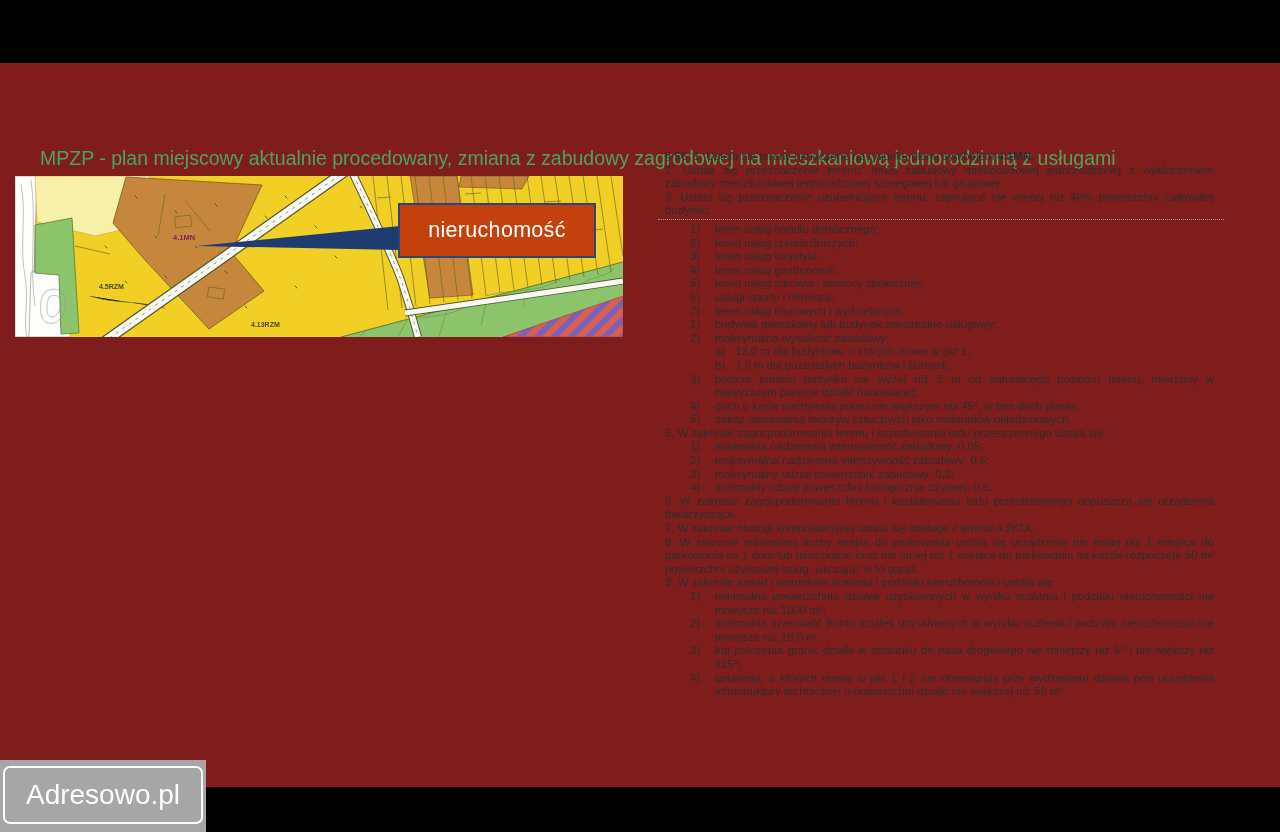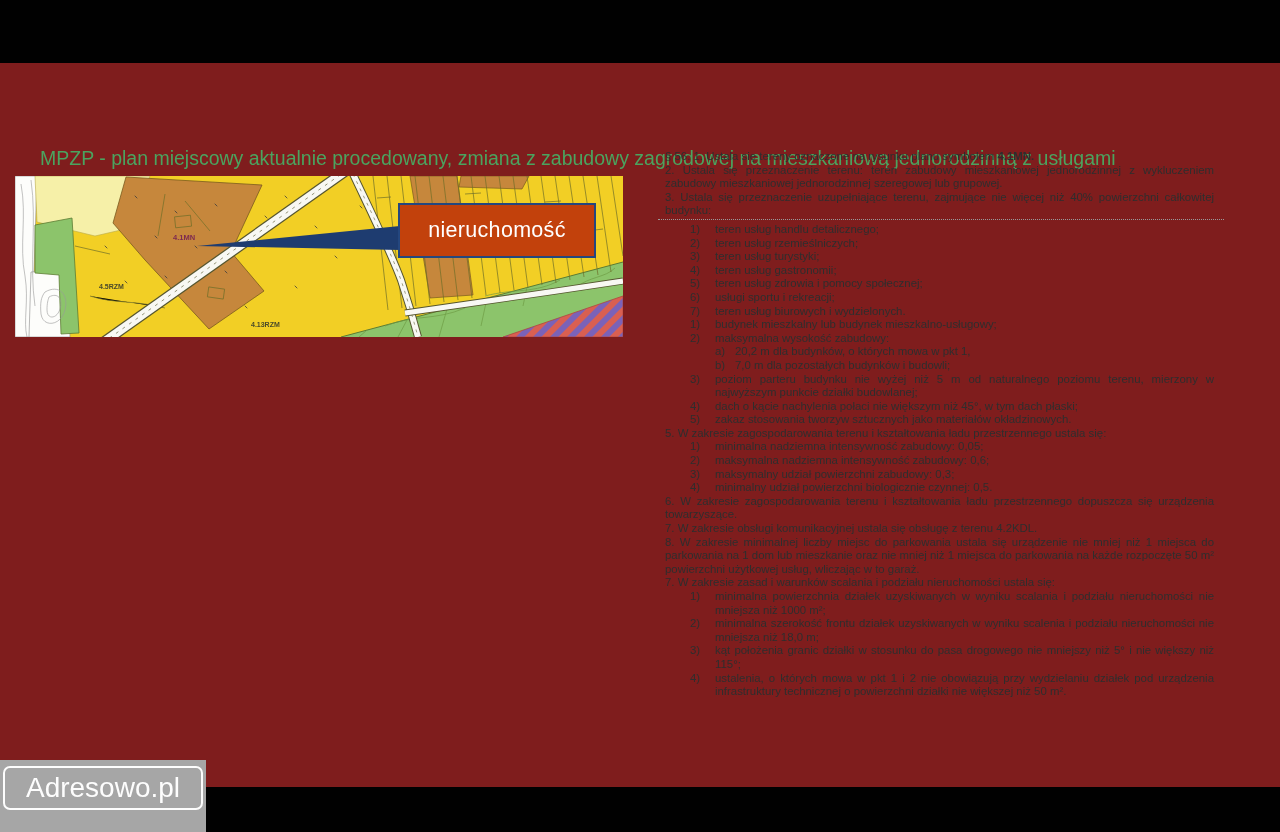--- a/index.html
+++ b/index.html
@@ -26,21 +26,21 @@
   #doc { position:absolute; top:150px; left:665px; width:549px;
          font-size:11.4px; line-height:13.6px; color:#2e2e2e; }
   .doc-p { text-align:justify; }
   .doc-li1, .doc-li2 { display:flex; }
   .doc-li1 .num { flex:0 0 25px; margin-left:25px; }
   .doc-li2 .num { flex:0 0 20px; margin-left:50px; }
   .doc-li1 .txt, .doc-li2 .txt { flex:1; text-align:justify; }
   .doc-rule { height:2px; border-bottom:1.2px dotted #9a9a9a; margin:0 -10px 3px -7px; }
 
   #logo { position:absolute; top:760px; left:0; width:206px; height:72px; background:#A6A6A6; z-index:10; }
-  #logo-frame { position:absolute; top:6px; left:3px; width:200px; height:44px;
+  #logo-frame { position:absolute; top:6px; left:3px; width:200px; height:58px;
                 border:2.5px solid #fdfdfd; border-radius:7px;
                 display:flex; align-items:center; justify-content:center;
                 color:#fdfdfd; font-size:28px; }
 </style>
 </head>
 <body>
 
 <div id="bar-top" class="bar"></div>
 
 <div id="slide">
@@ -158,21 +158,21 @@
     <div class="doc-li1">
       <span class="num">1)</span>
       <span class="txt">budynek mieszkalny lub budynek mieszkalno-usługowy;</span>
     </div>
     <div class="doc-li1">
       <span class="num">2)</span>
       <span class="txt">maksymalna wysokość zabudowy:</span>
     </div>
     <div class="doc-li2">
       <span class="num">a)</span>
-      <span class="txt">20,2 m dla budynków, o których mowa w pkt 1,</span>
+      <span class="txt">12,0 m dla budynków, o których mowa w pkt 1,</span>
     </div>
     <div class="doc-li2">
       <span class="num">b)</span>
       <span class="txt">7,0 m dla pozostałych budynków i budowli;</span>
     </div>
     <div class="doc-li1">
       <span class="num">3)</span>
       <span class="txt">poziom parteru budynku nie wyżej niż 5 m od naturalnego poziomu terenu, mierzony w najwyższym punkcie działki budowlanej;</span>
     </div>
     <div class="doc-li1">
@@ -196,21 +196,21 @@
       <span class="num">3)</span>
       <span class="txt">maksymalny udział powierzchni zabudowy: 0,3;</span>
     </div>
     <div class="doc-li1">
       <span class="num">4)</span>
       <span class="txt">minimalny udział powierzchni biologicznie czynnej: 0,5.</span>
     </div>
     <div class="doc-p">6. W zakresie zagospodarowania terenu i kształtowania ładu przestrzennego dopuszcza się urządzenia towarzyszące.</div>
     <div class="doc-p">7. W zakresie obsługi komunikacyjnej ustala się obsługę z terenu 4.2KDL.</div>
     <div class="doc-p">8. W zakresie minimalnej liczby miejsc do parkowania ustala się urządzenie nie mniej niż 1 miejsca do parkowania na 1 dom lub mieszkanie oraz nie mniej niż 1 miejsca do parkowania na każde rozpoczęte 50 m² powierzchni użytkowej usług, wliczając w to garaż.</div>
-    <div class="doc-p">7. W zakresie zasad i warunków scalania i podziału nieruchomości ustala się:</div>
+    <div class="doc-p">3. W zakresie zasad i warunków scalania i podziału nieruchomości ustala się:</div>
     <div class="doc-li1">
       <span class="num">1)</span>
       <span class="txt">minimalna powierzchnia działek uzyskiwanych w wyniku scalania i podziału nieruchomości nie mniejsza niż 1000 m²;</span>
     </div>
     <div class="doc-li1">
       <span class="num">2)</span>
       <span class="txt">minimalna szerokość frontu działek uzyskiwanych w wyniku scalenia i podziału nieruchomości nie mniejsza niż 18,0 m;</span>
     </div>
     <div class="doc-li1">
       <span class="num">3)</span>

